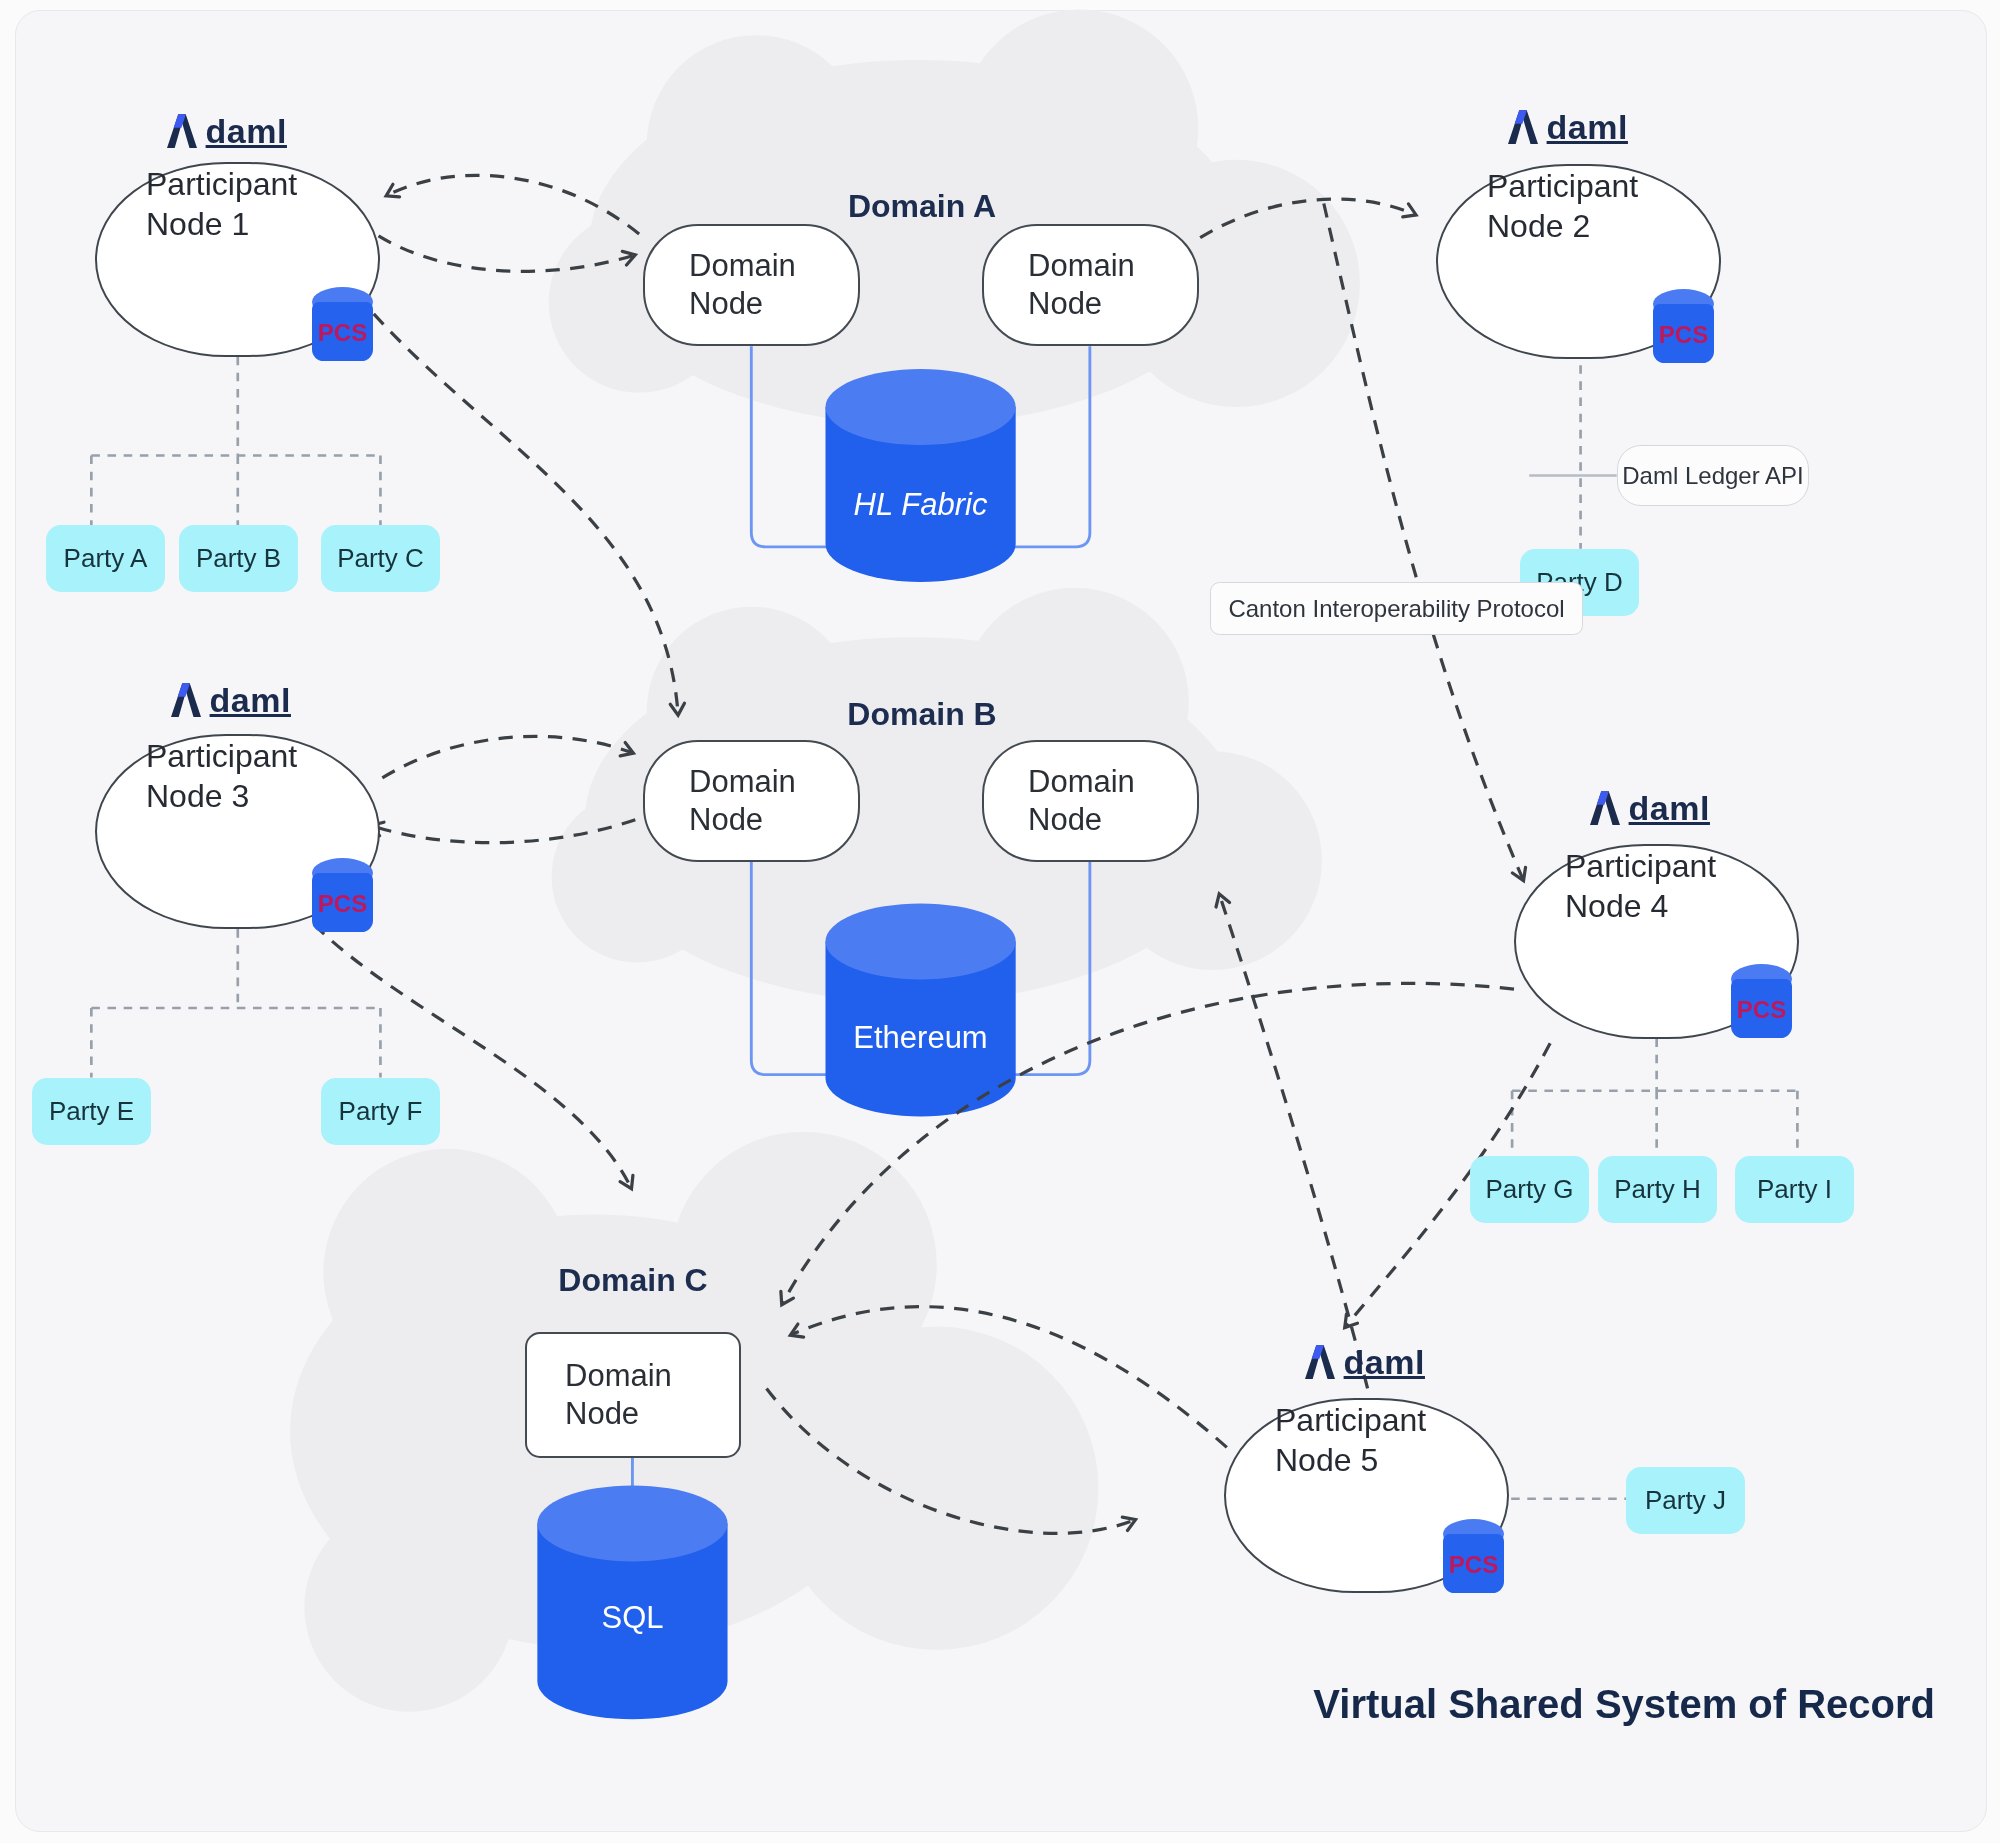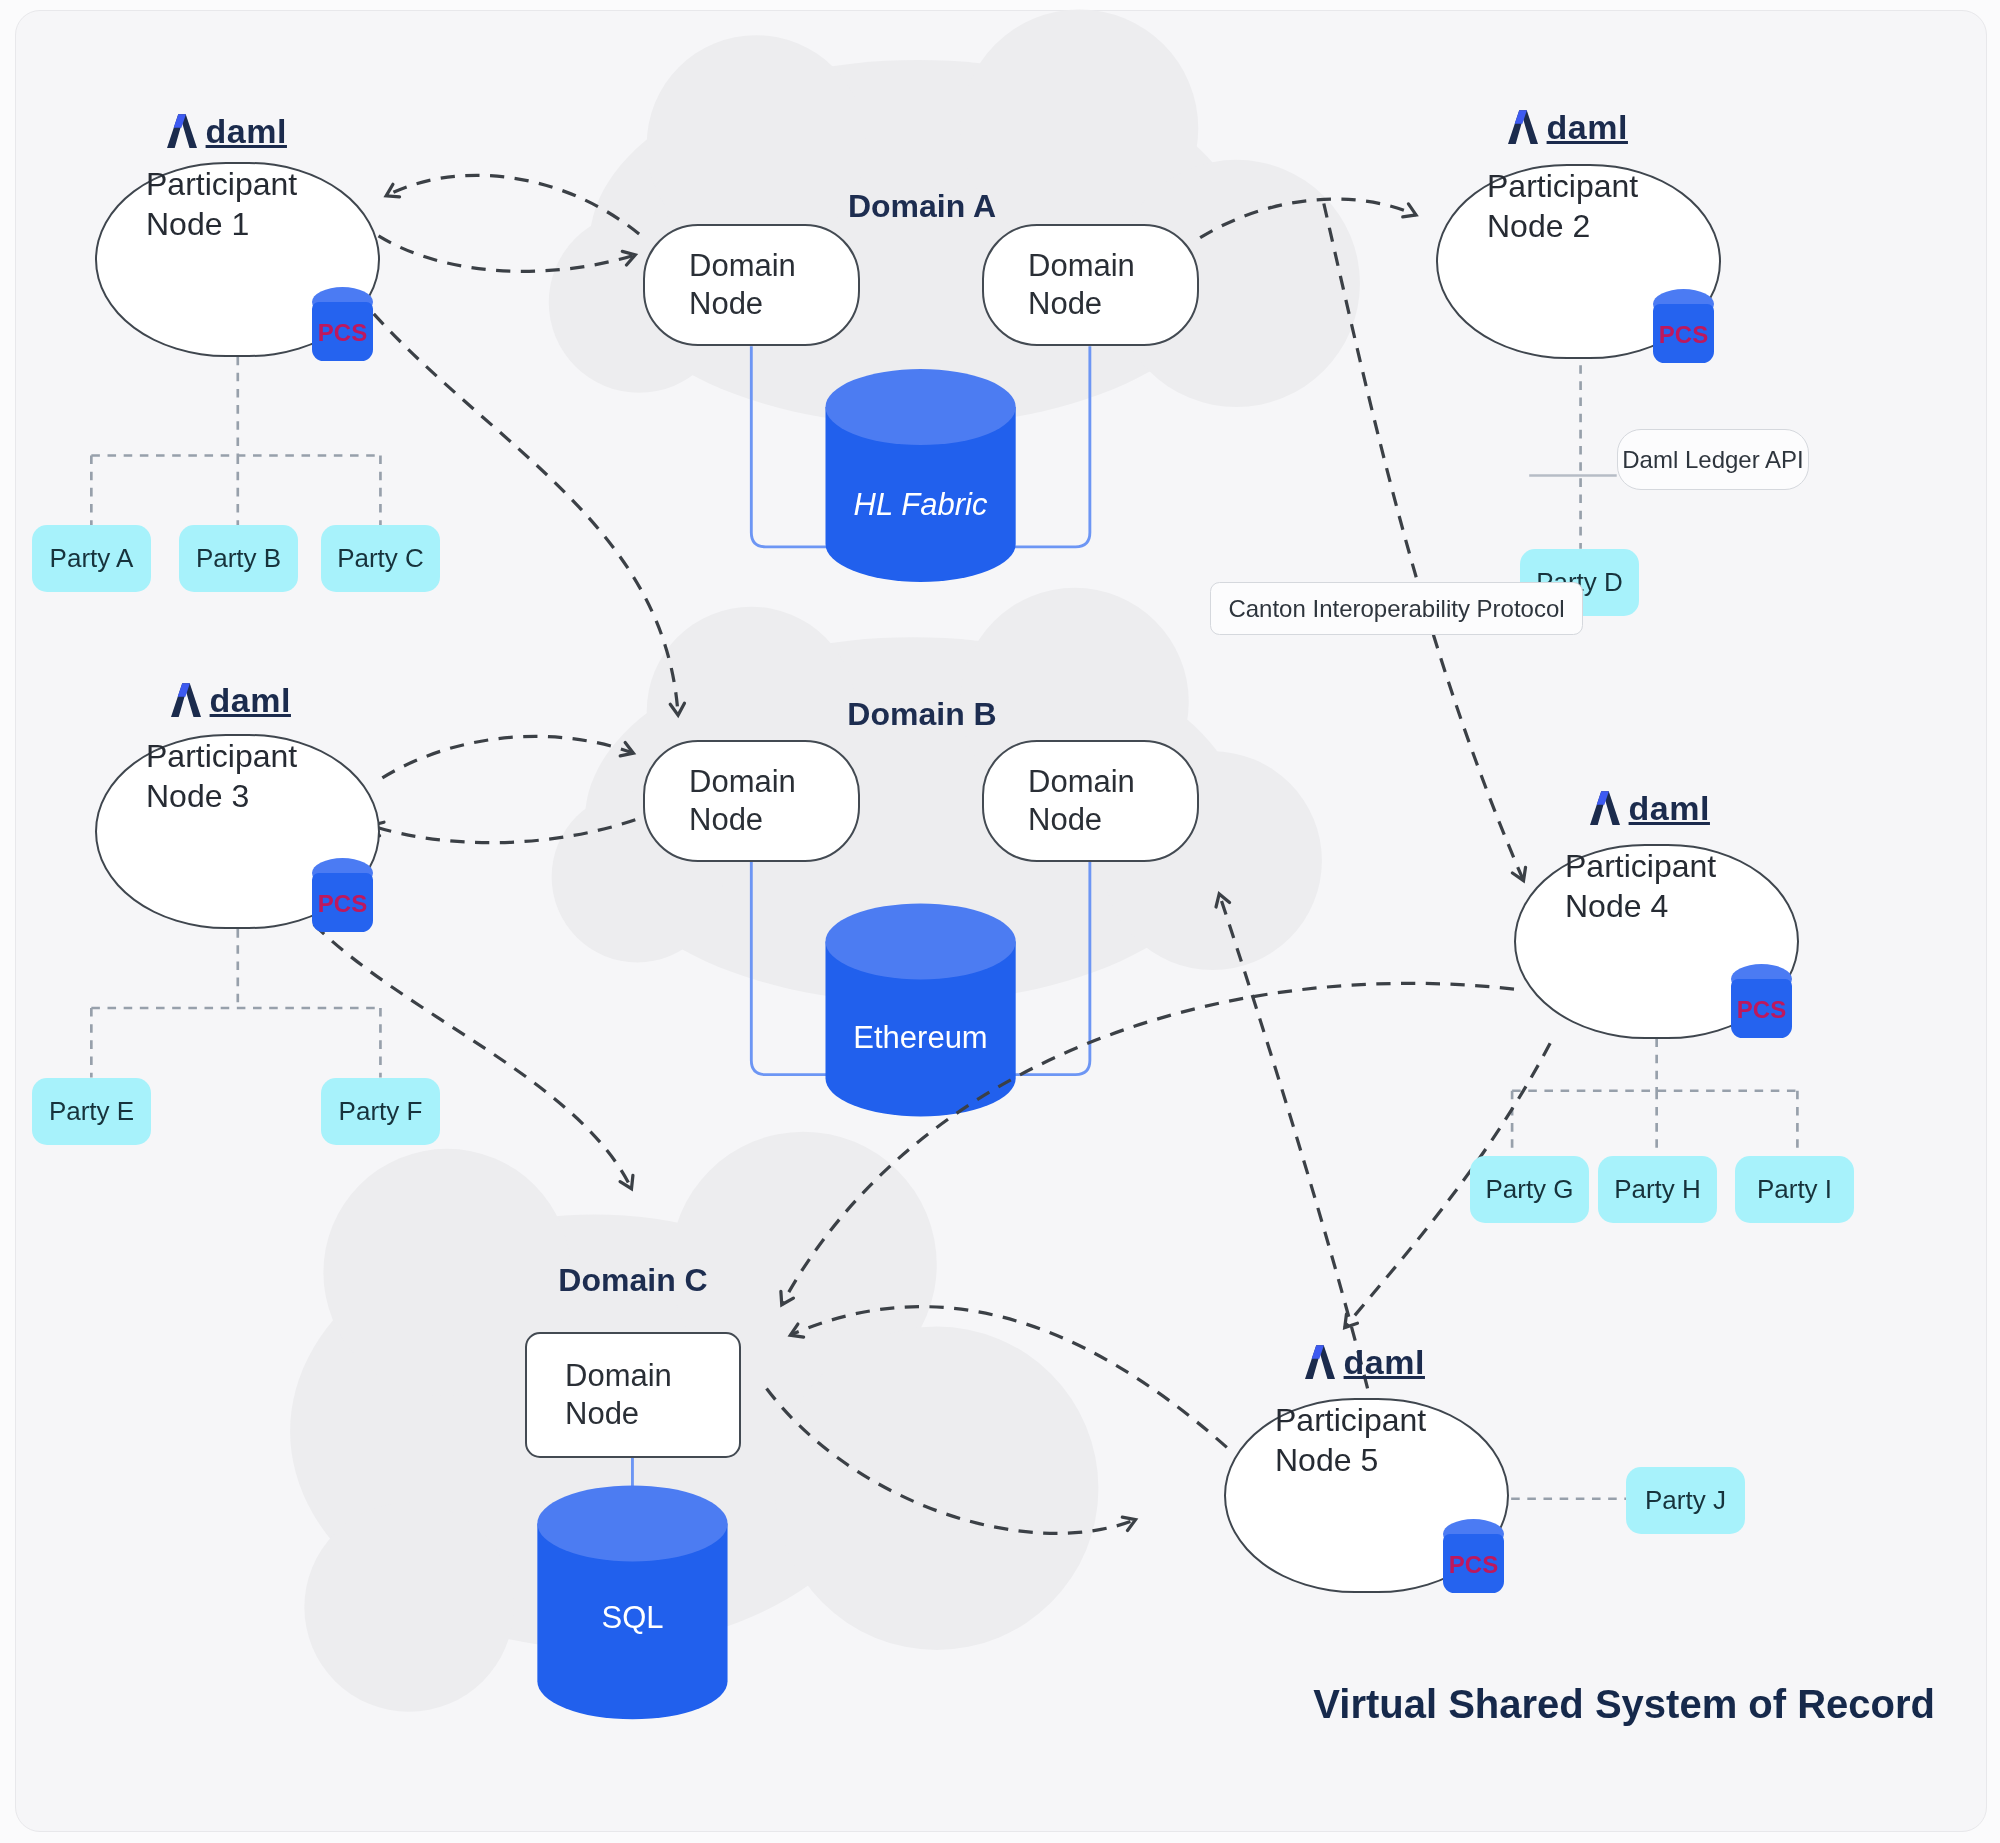--- a/index.html
+++ b/index.html
@@ -129,21 +129,21 @@
   </div>
   <div class="pnode" style="left:95px;top:162px;">
     <div class="ptxt"><span>Participant</span><br>
     <span>Node 1</span></div>
   </div>
   <div class="pcs" style="left:312px;top:287px;">
     <div class="top"></div>
       <div class="body"></div>
     <div class="lbl">PCS</div>
   </div>
-  <div class="party" style="left:32px;top:525px;">
+  <div class="party" style="left:46px;top:525px;">
     <span>Party A</span>
     </div>
   <div class="party" style="left:179px;top:525px;">
     <span>Party B</span>
     </div>
   <div class="party" style="left:321px;top:525px;">
     <span>Party C</span>
     </div>
 
   <div class="domlabel" style="left:808px;top:188px;">Domain A</div>
@@ -166,21 +166,21 @@
   </div>
   <div class="pnode" style="left:1436px;top:164px;">
     <div class="ptxt"><span>Participant</span><br>
     <span>Node 2</span></div>
   </div>
   <div class="pcs" style="left:1653px;top:289px;">
     <div class="top"></div>
       <div class="body"></div>
     <div class="lbl">PCS</div>
   </div>
-  <div class="tag" style="left:1617px;top:429px;width:192px;height:61px;border-radius:24px;">
+  <div class="tag" style="left:1617px;top:445px;width:192px;height:61px;border-radius:24px;">
     <span>Daml Ledger API</span>
     </div>
   <div class="party" style="left:1520px;top:549px;">
     <span>Party D</span>
     </div>
 
   <div class="tag" style="left:1210px;top:582px;width:373px;height:53px;">
     <span>Canton Interoperability Protocol</span>
     </div>
 

